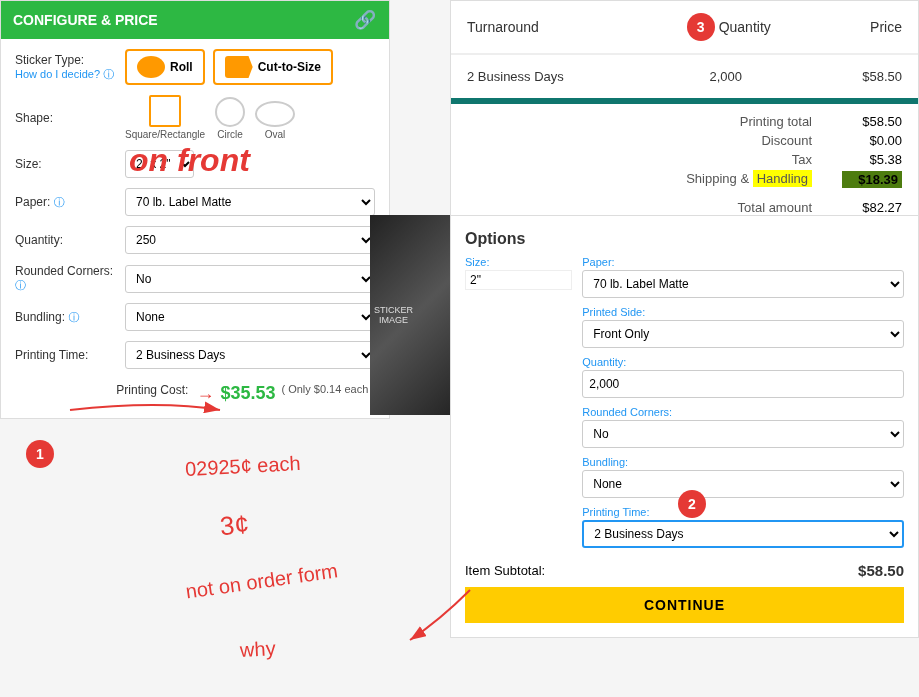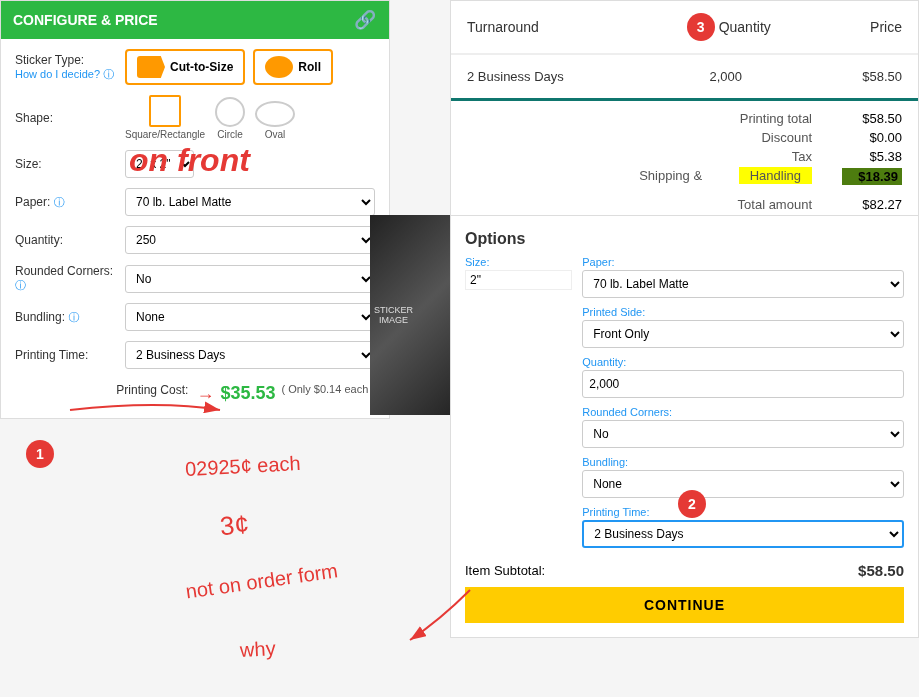--- a/index.html
+++ b/index.html
@@ -230,36 +230,35 @@
       height: 28px;
       background: #e53935;
       color: #fff;
       border-radius: 50%;
       font-weight: bold;
       font-size: 14px;
       margin-left: 6px;
     }
     .totals-section {
       padding: 8px 16px;
-      border-top: 3px solid #0f766e;
+      border-top: 6px solid #0f766e;
     }
     .totals-row {
       display: flex;
       justify-content: flex-end;
       gap: 30px;
       padding: 2px 0;
       font-size: 13px;
     }
     .totals-row .label { color: #555; text-align: right; min-width: 140px; }
     .totals-row .value { min-width: 60px; text-align: right; }
     .totals-row.bold-row { font-weight: bold; }
     .highlight-yellow {
       background: #ffff00;
-      padding: 1px 11px;
-      margin-left: 33px;
+      padding: 1px 4px;
     }
     .highlight-yellow-val {
       background: #4d7c0f;
       padding: 1px 4px;
       font-weight: bold;
     }
     .balance-row { margin-top: 6px; }
 
     
     .right-bottom {
@@ -351,27 +350,27 @@
   </div>
   <div class="form-body">
 
     <div class="form-row">
       <div class="form-label">
         <span>Sticker Type:</span><br>
         <a class="help-link" href="#">How do I decide?</a>
         <span class="info-icon"> ⓘ</span>
       </div>
       <div class="sticker-type-options">
+        <button class="sticker-btn">
+          <span class="sticker-icon" style="background:#f90; border-radius:50%;"></span>
+          <span>Roll</span>
+        </button>
         <button class="sticker-btn active">
           <span class="sticker-icon" style="background:#f90; clip-path: polygon(0 0, 85% 0, 100% 50%, 85% 100%, 0 100%);"></span>
           <span>Cut-to-Size</span>
-        </button>
-        <button class="sticker-btn">
-          <span class="sticker-icon" style="background:#f90; border-radius:50%;"></span>
-          <span>Roll</span>
         </button>
       </div>
     </div>
 
     <div class="form-row">
       <div class="form-label">Shape:</div>
       <div class="shape-options">
         <div class="shape-item">
           <div class="shape-square"></div>
           <span class="shape-label">Square/Rectangle</span>

